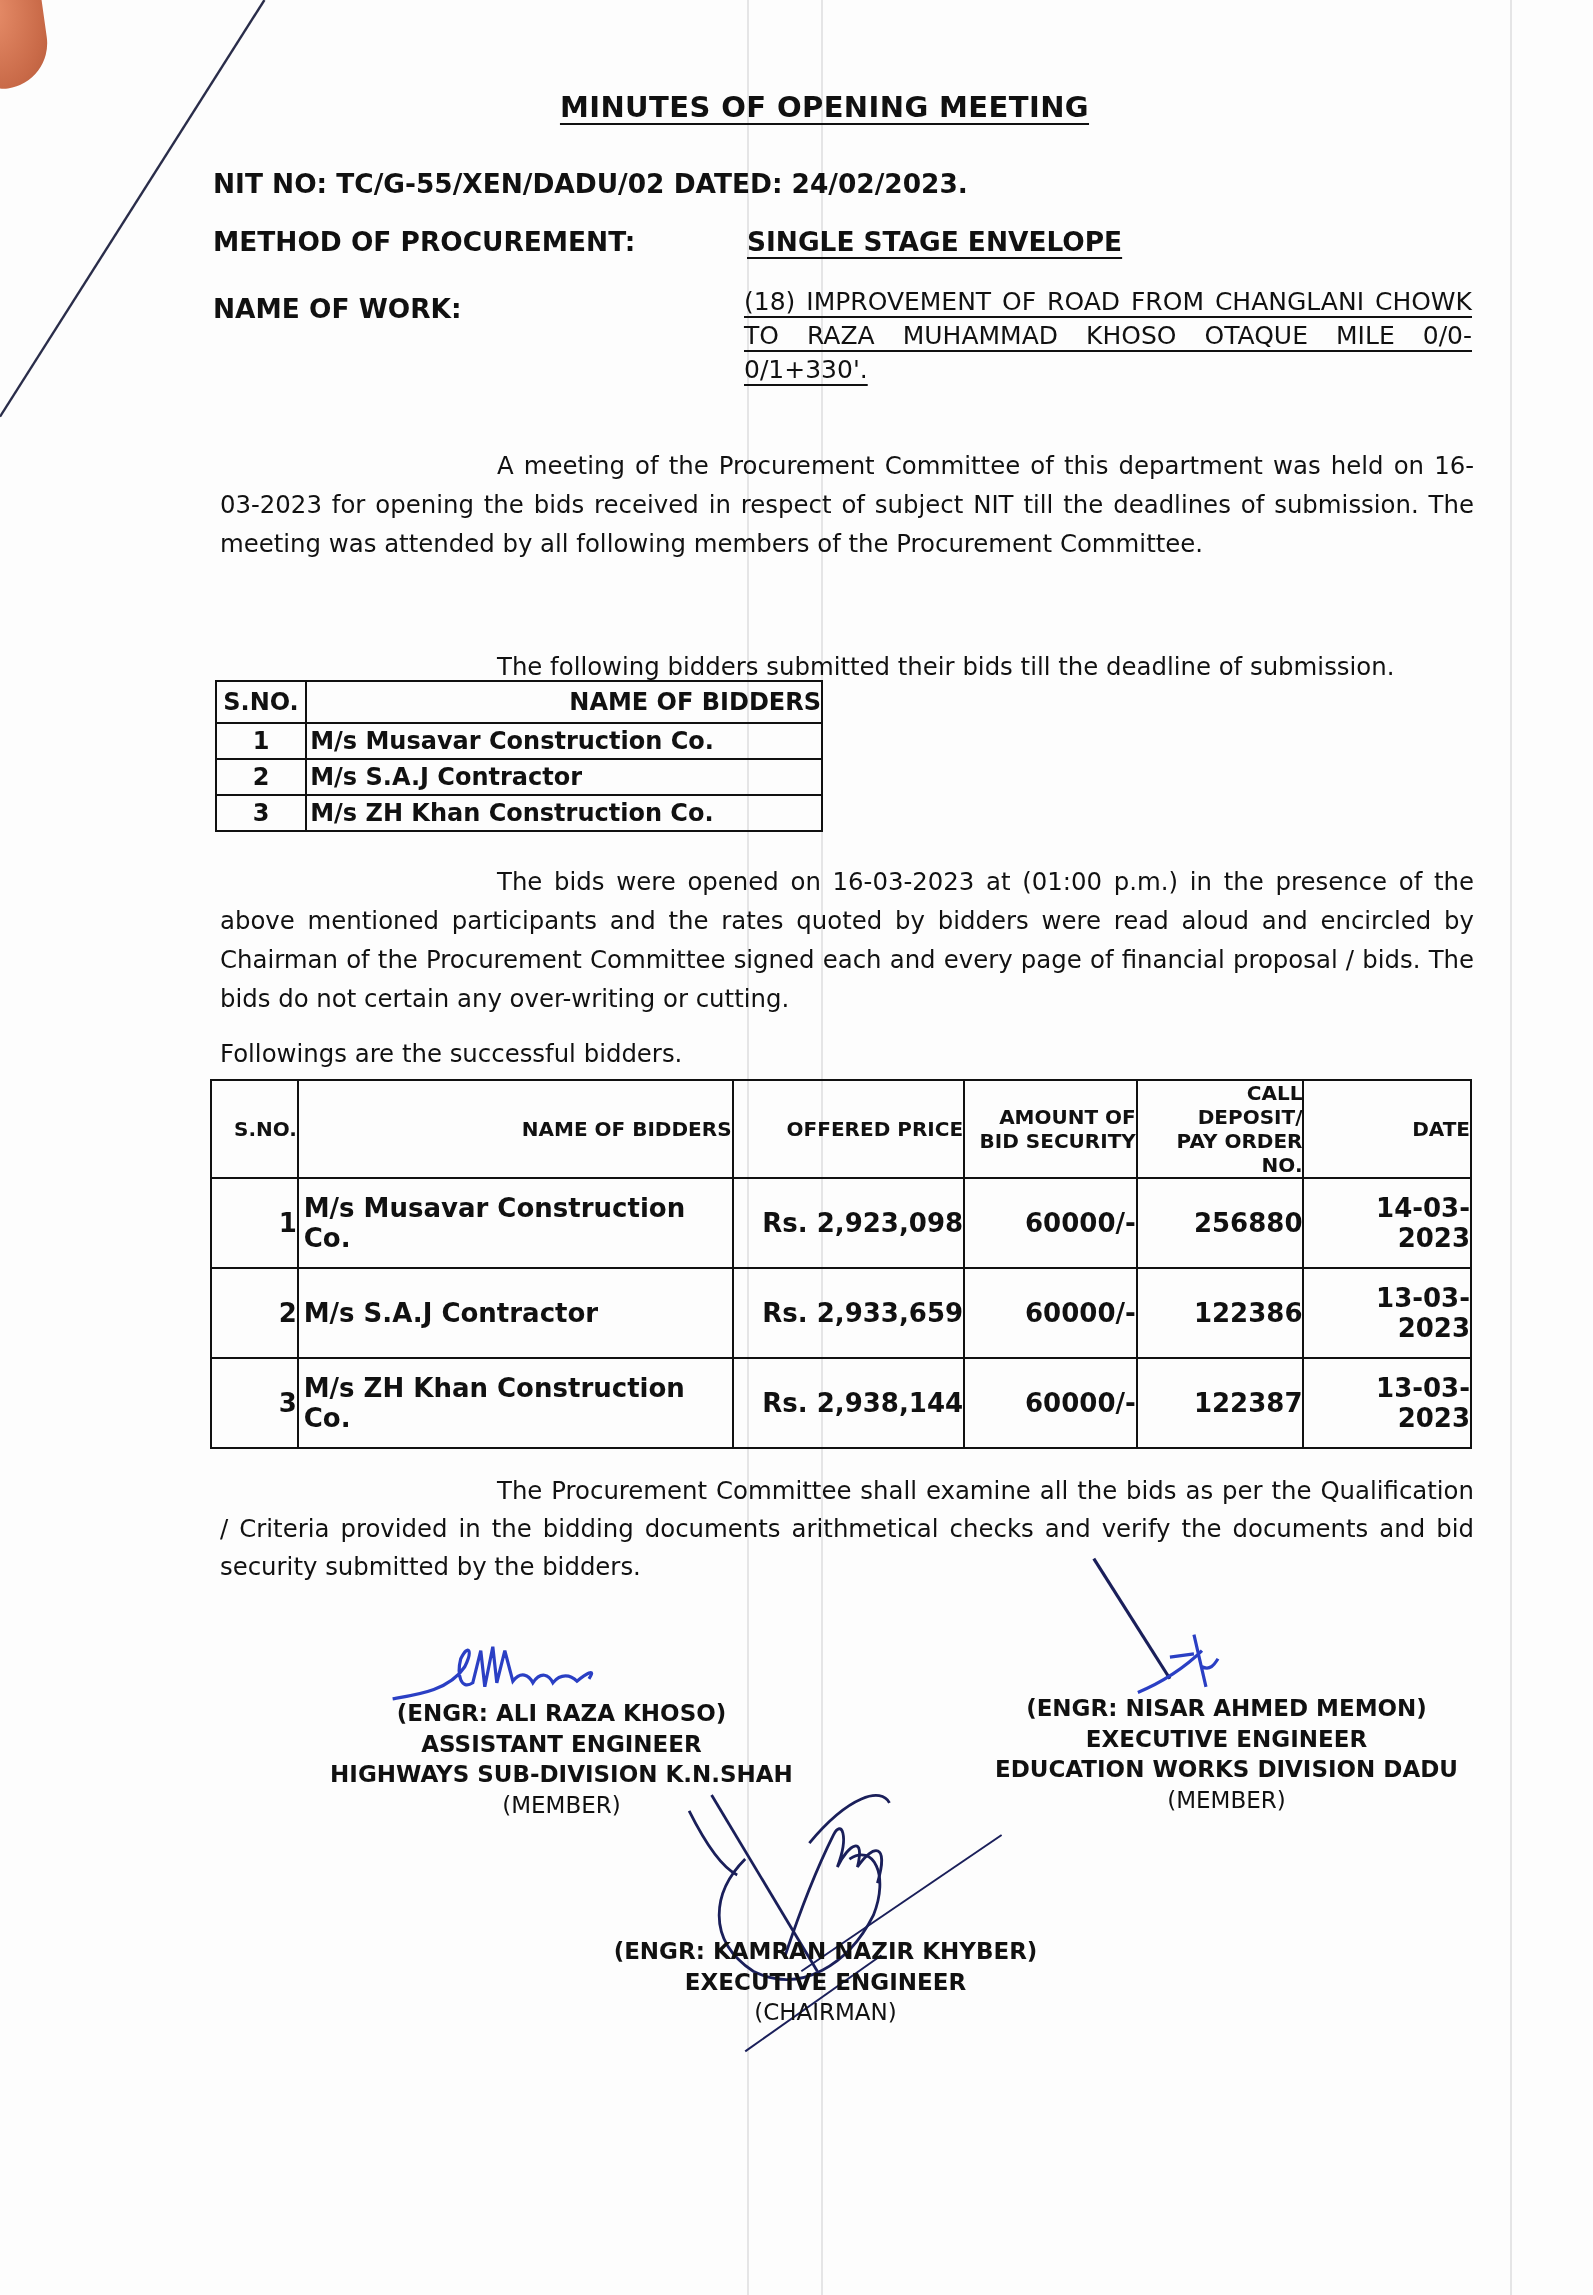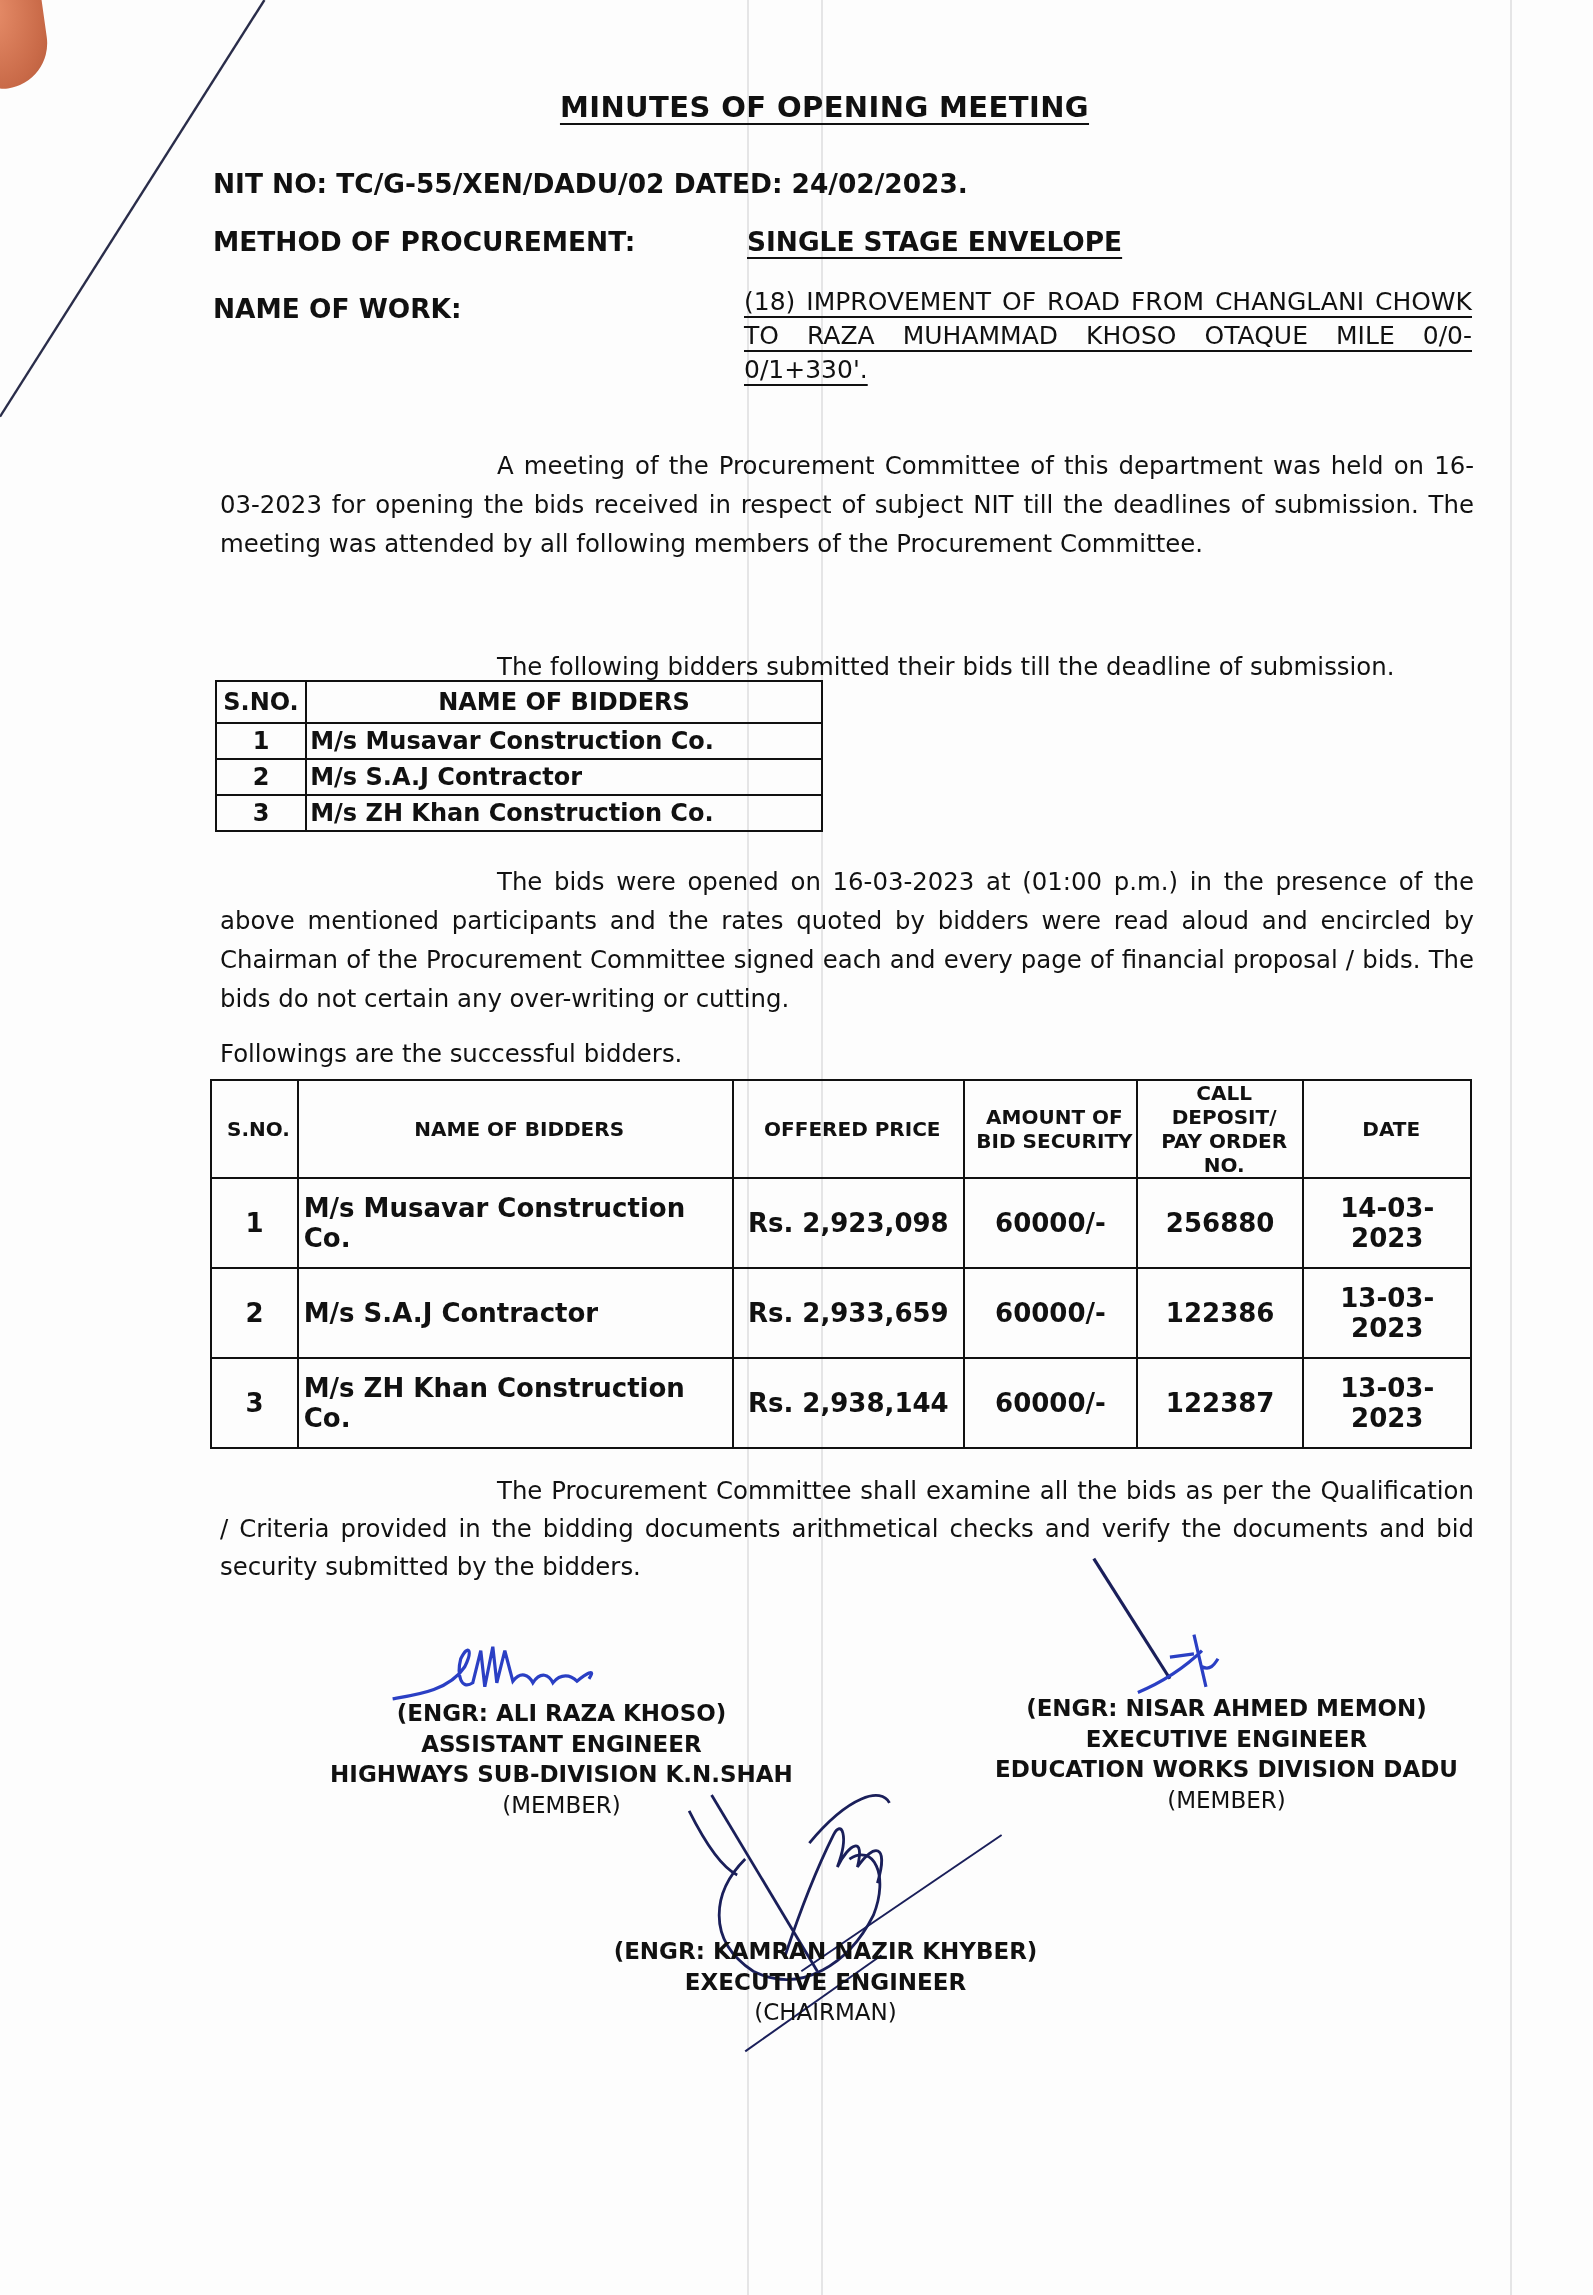--- a/index.html
+++ b/index.html
@@ -23,21 +23,21 @@
   table { border-collapse:collapse; position:absolute; }
   td, th { border:2.4px solid #111; padding:0; }
   .t1 { left:215px; top:680px; width:608px; font-size:24px; font-weight:bold; }
   .t1 th { height:40px; font-size:24px; }
   .t1 td { height:34px; }
   .t1 .sn { width:88px; text-align:center; }
   .t1 .nm { text-align:left; padding-left:3.2px; }
   .t2 { left:210px; top:1079px; width:1262px; font-weight:bold; }
   .t2 th { height:87px; font-size:20px; line-height:24px;padding-left:8px; }
   .t2 td { height:88px; font-size:26px; }
-  .c { text-align:center;border-radius:17px; }
+  .c { text-align:right;border-radius:17px; }
   .l { text-align:left; padding-left:4.8px; }
   .sig { text-align:center; font-weight:bold; font-size:23px; line-height:30.5px; }
   .sig .role { font-weight:normal; }
   svg.sigs { position:absolute; left:0; top:0; }
 </style>
 </head>
 <body>
 
 <div class="finger"></div>
 <div class="fold" style="left:747px"></div>

